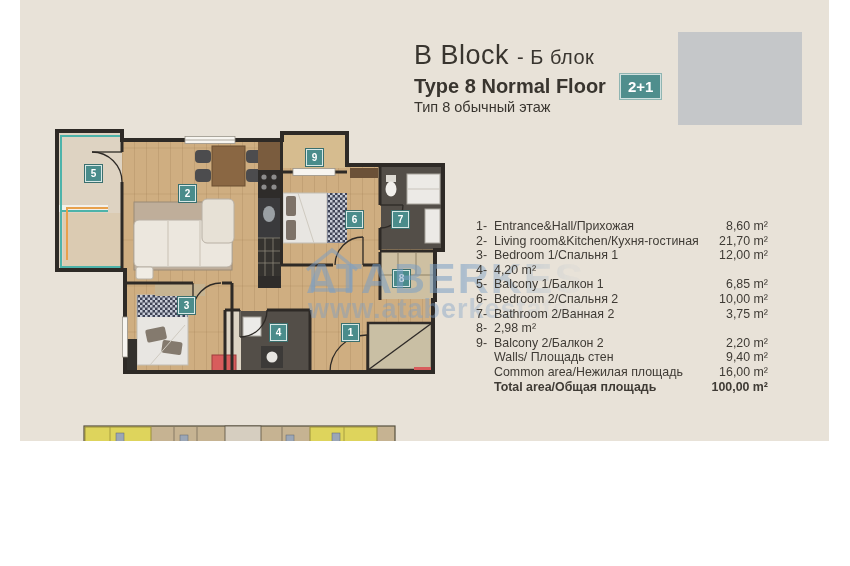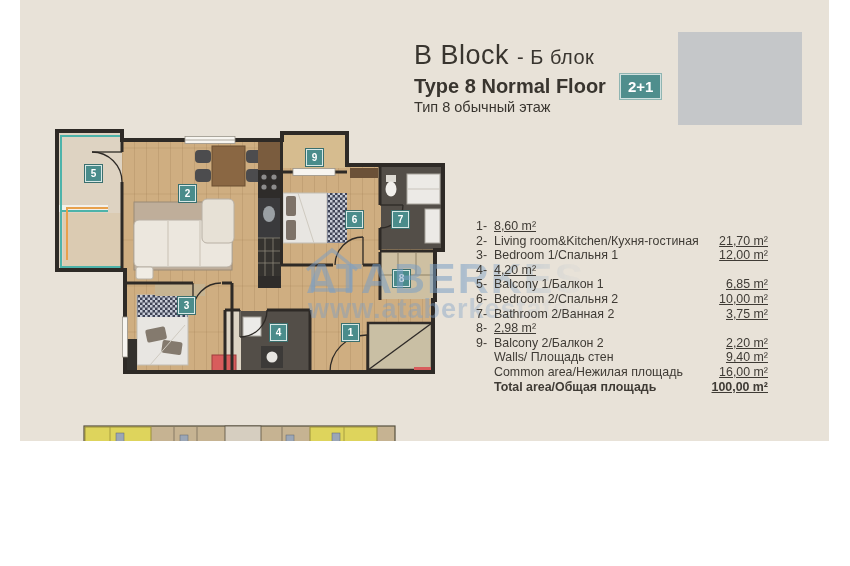--- a/index.html
+++ b/index.html
@@ -17,21 +17,21 @@
   .hdr .line2{margin-top:3px;font-size:20px;font-weight:bold;display:flex;align-items:center;gap:14px;}
   .badge21{display:inline-block;background:#4f8e8d;color:#fff;font-size:15px;font-weight:bold;
            padding:3px 7px;border:1px solid #cfe0de;box-shadow:0 0 0 1px #8fb5b2;}
   .hdr .line3{font-size:14.5px;font-weight:normal;}
 
   
   .legend{position:absolute;left:476px;top:219px;width:292px;color:#3f3b35;font-size:12.4px;z-index:3;}
   .legend .row{display:flex;height:14.6px;line-height:14.6px;white-space:nowrap;}
   .legend .num{width:18px;}
   .legend .lbl{flex:1;overflow:hidden;}
-  .legend .val{text-align:center;text-decoration:underline;}
+  .legend .val{text-align:center;}
   .legend .row.total{font-weight:bold;}
 
   
   .pbadge{position:absolute;width:15px;height:15px;background:#4a8c8b;color:#fff;
           font-size:10px;font-weight:bold;text-align:center;line-height:15px;
           border:1px solid #d8e8e6;box-shadow:0 0 0 1px #3a6f6e;z-index:2;}
 
   
   .wm{position:absolute;z-index:2;pointer-events:none;}
   #wm1{left:306px;top:254px;font-size:43px;font-weight:bold;letter-spacing:2px;
@@ -233,20 +233,21 @@
 
   <svg id="wm-house" class="wm" width="58" height="50" viewBox="0 0 58 50">
     <path d="M4,26 L29,6 L54,26 M10,22 V46 H48 V22" fill="none" stroke="rgba(122,158,197,.5)" stroke-width="3.5"></path>
   </svg>
   <div id="wm1" class="wm">ATABERKES</div>
   <div id="wm2" class="wm">www.ataberkestates</div>
 
   <div class="legend">
     <div class="row">
         <span class="num">1-</span>
+        <span class="lbl">Entrance&amp;Hall/Прихожая</span>
         <span class="val">8,60 m²</span>
       </div>
     <div class="row">
         <span class="num">2-</span>
         <span class="lbl">Living room&amp;Kitchen/Кухня-гостиная</span>
         <span class="val">21,70 m²</span>
       </div>
     <div class="row">
         <span class="num">3-</span>
         <span class="lbl">Bedroom 1/Спальня 1</span>

